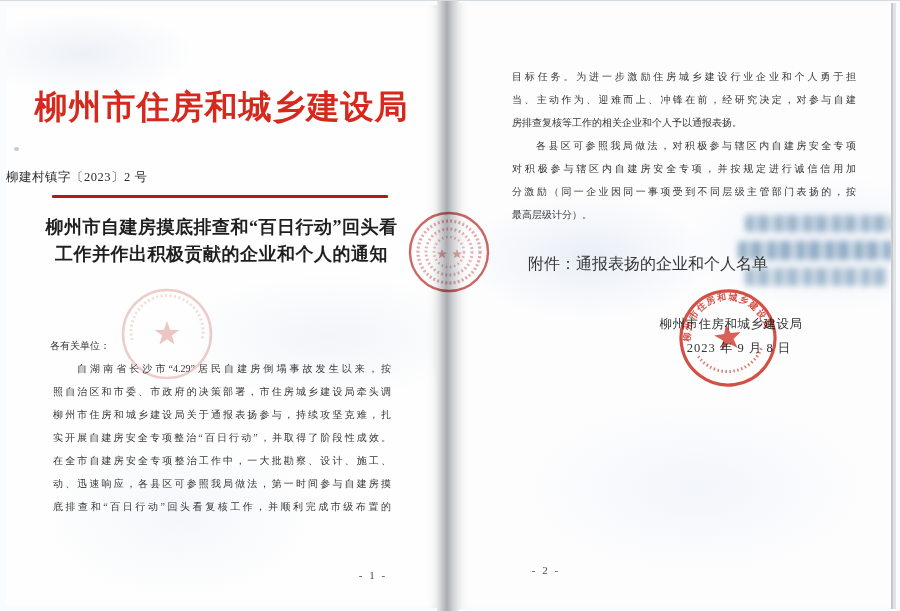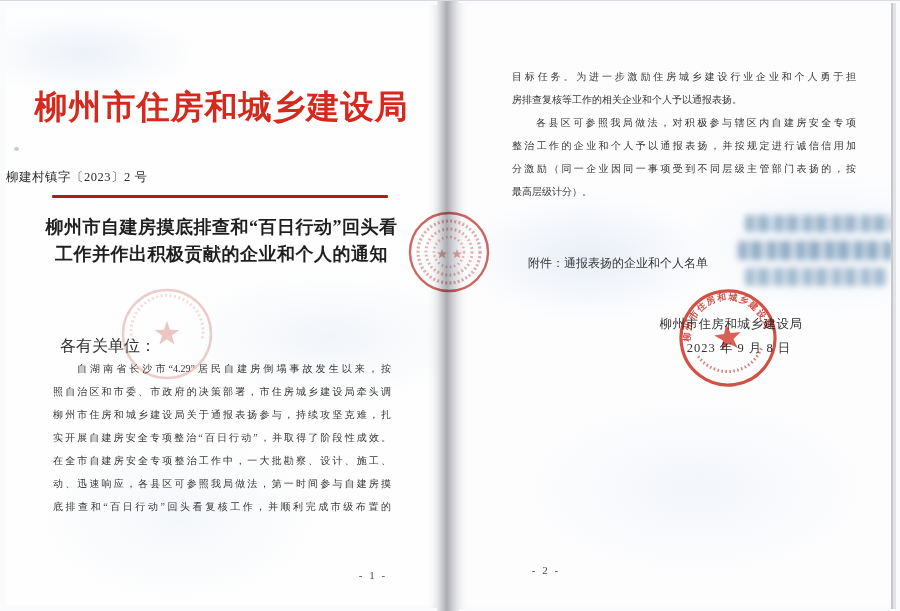--- a/index.html
+++ b/index.html
@@ -49,41 +49,41 @@
   .red-rule {
     position:absolute; left:46px; top:190px; width:336px; height:3px;
     background:#b01b15; border-radius:1px;
   }
   .notice-title {
     position:absolute; left:18px; top:209px; width:395px;
     text-align:center; font-size:18px; font-weight:700; letter-spacing:.5px;
     line-height:27px; color:#1f1f1f;
   }
   .salutation {
-    position:absolute; left:54px; top:329px; width:338px;
-    font-size:16px; line-height:23px; color:#333;
+    position:absolute; left:44px; top:329px; width:338px;
+    font-size:10px; line-height:23px; color:#333;
   }
   .body-block { position:absolute; font-size:10px; color:#363636; }
   .p1-body { left:47px; top:352px; width:338px; }
   .p2-body { left:53px; top:62px;  width:344px; }
   .bline { line-height:23px; height:23px; white-space:nowrap; }
   .jline { white-space:normal; text-align:justify; text-align-last:justify; }
   .short { text-align-last:auto; }
   .indent { padding-left:24px; }
   .pnum {
     position:absolute; width:60px; text-align:center;
     font-size:11px; letter-spacing:2px; color:#4a4a4a; line-height:16px;
   }
   .pnum-1 { left:337px; top:562px; }
   .pnum-2 { left:57px;  top:559px; }
 
   
   .attachment-line {
     position:absolute; left:53px; top:249px; width:344px; padding-left:16px;
-    font-size:12px; line-height:23px; color:#363636;
+    font-size:16px; line-height:23px; color:#363636;
   }
   .sig-agency {
     position:absolute; left:192px; top:313px; width:160px; text-align:center;
     font-size:12.5px; line-height:17px; color:#333; letter-spacing:.5px;
   }
   .sig-date {
     position:absolute; left:200px; top:337px; width:160px; text-align:center;
     font-size:12.5px; line-height:17px; color:#333; letter-spacing:1px;
   }
   .bleed {
@@ -138,23 +138,24 @@
     <div class="pnum pnum-1">- 1 -</div>
     <div class="speck" style="left:8px; top:142px;"></div>
     <div class="speck" style="left:7px; top:167px;"></div>
   </div>
 
   <div id="gutter"></div>
 
   <div class="page" id="page2">
     <div class="body-block p2-body">
       <div class="bline jline">目标任务。为进一步激励住房城乡建设行业企业和个人勇于担</div>
+      <div class="bline jline">当、主动作为、迎难而上、冲锋在前，经研究决定，对参与自建</div>
       <div class="bline jline short">房排查复核等工作的相关企业和个人予以通报表扬。</div>
       <div class="bline jline indent">各县区可参照我局做法，对积极参与辖区内自建房安全专项</div>
-      <div class="bline jline">整治工作的企业和个人予以通报表扬，并按规定进行诚信信用加</div>
+      <div class="bline jline">对积极参与辖区内自建房安全专项，并按规定进行诚信信用加</div>
       <div class="bline jline">分激励（同一企业因同一事项受到不同层级主管部门表扬的，按</div>
       <div class="bline jline short">最高层级计分）。</div>
     </div>
 
     <div class="bleed bleed-1"></div>
     <div class="bleed bleed-2"></div>
     <div class="bleed bleed-3"></div>
 
     <div class="attachment-line">附件：通报表扬的企业和个人名单</div>
 

